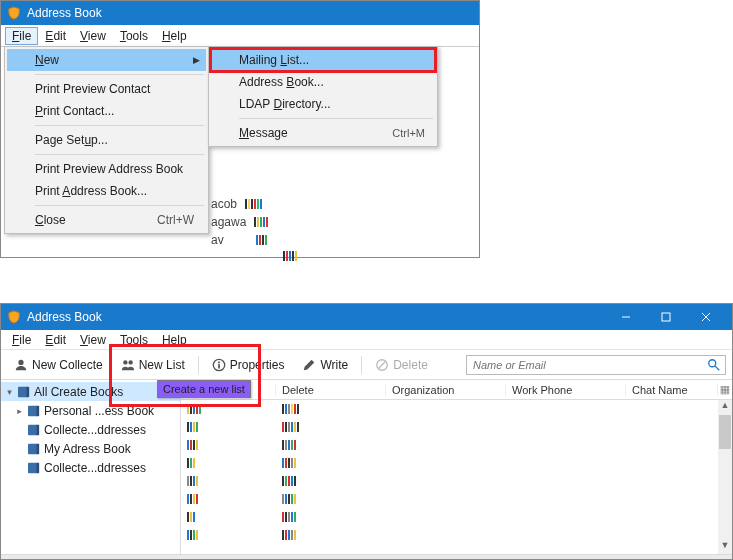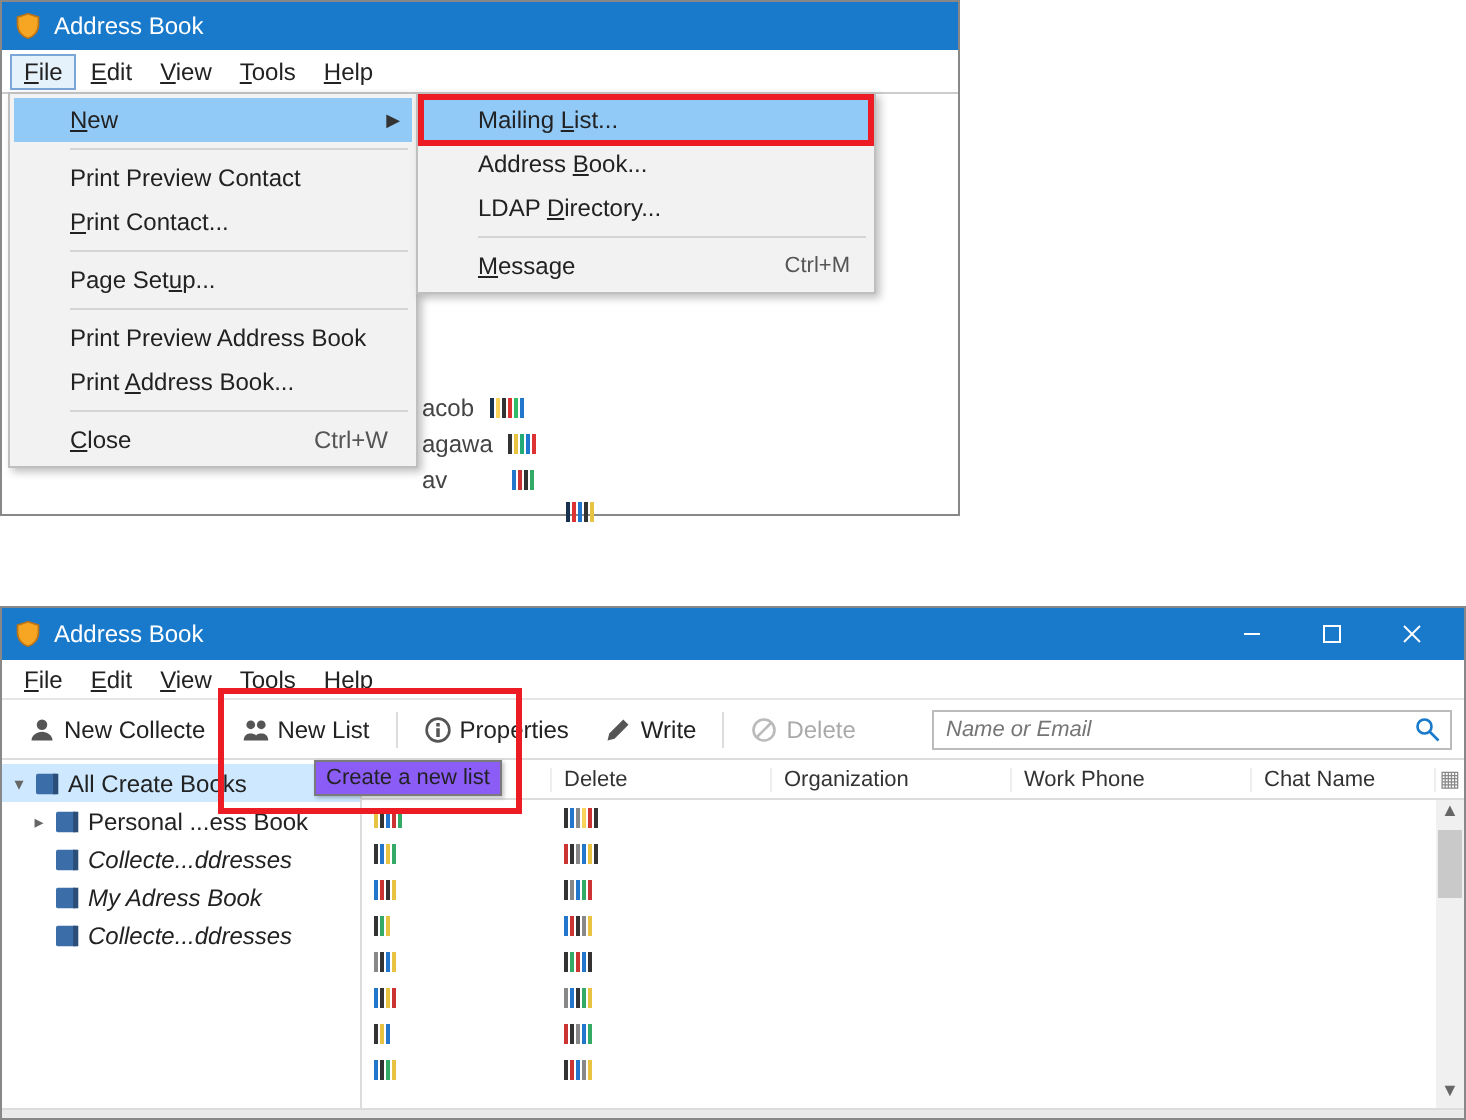--- a/index.html
+++ b/index.html
@@ -58,21 +58,21 @@
   .nl-highlight { position: absolute; left: 108px; top: -6px; width: 152px; height: 63px; border: 3px solid #ed1c24; pointer-events: none; z-index: 5; }
   .tooltip { position: absolute; left: 156px; top: 30px; background: #8b5cf6; border: 1px solid #7a7a7a; padding: 2px 5px; font-size: 11px; box-shadow: 1px 1px 2px rgba(0,0,0,.25); z-index: 6; white-space: nowrap; }
 
   .body2 { display: flex; flex: 1; min-height: 0; }
   .tree { width: 180px; border-right: 1px solid #dcdcdc; padding: 2px 0; overflow: hidden; }
   .tree .trow { height: 19px; display: flex; align-items: center; padding-left: 4px; gap: 3px; cursor: default; }
   .tree .trow.sel { background: #cde8ff; }
   .tree .twist { width: 9px; font-size: 9px; color: #666; text-align: center; }
   .tree .bicon { width: 14px; height: 12px; }
   .tree .indent1 { padding-left: 14px; }
-  .tree .indent2 { padding-left: 26px; font-style: italic; }
+  .tree .indent2 { padding-left: 26px; }
 
   .listpane { flex: 1; display: flex; flex-direction: column; position: relative; }
   .cols { height: 20px; display: flex; align-items: center; border-bottom: 1px solid #dcdcdc; font-size: 11px; color: #333; }
   .cols .c { padding: 0 6px; border-right: 1px solid #eee; }
   .cols .c1 { width: 95px; }
   .cols .c2 { width: 110px; }
   .cols .c3 { width: 120px; }
   .cols .c4 { width: 120px; }
   .cols .c5 { flex: 1; }
   .cols .end { width: 14px; text-align: center; color: #888; }

